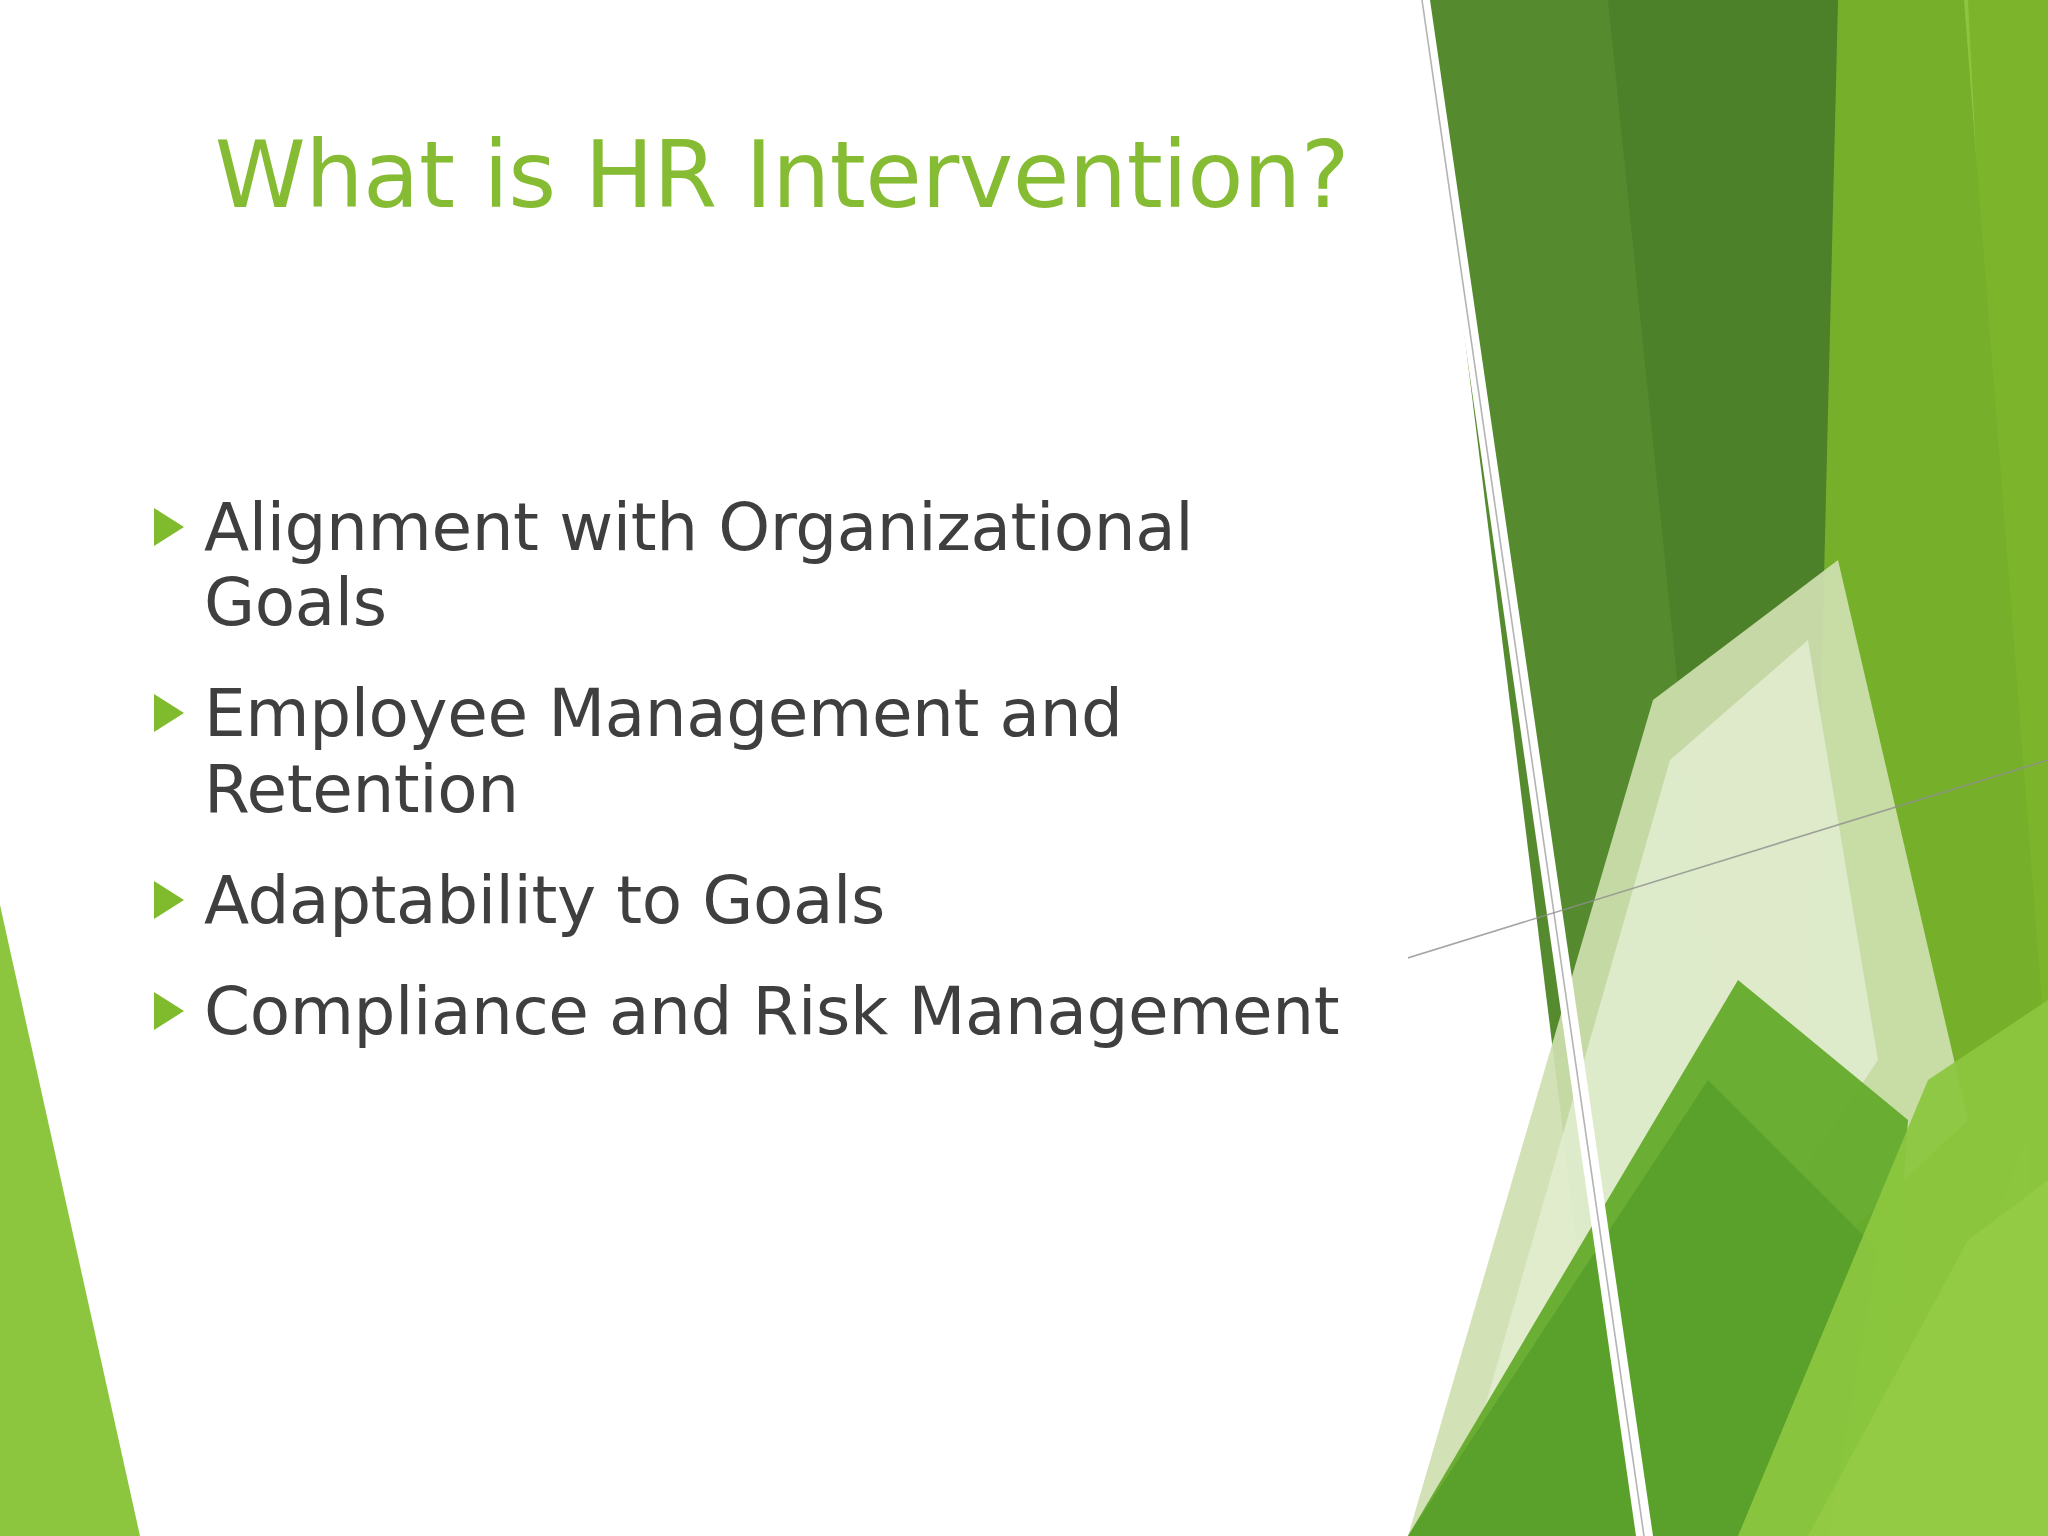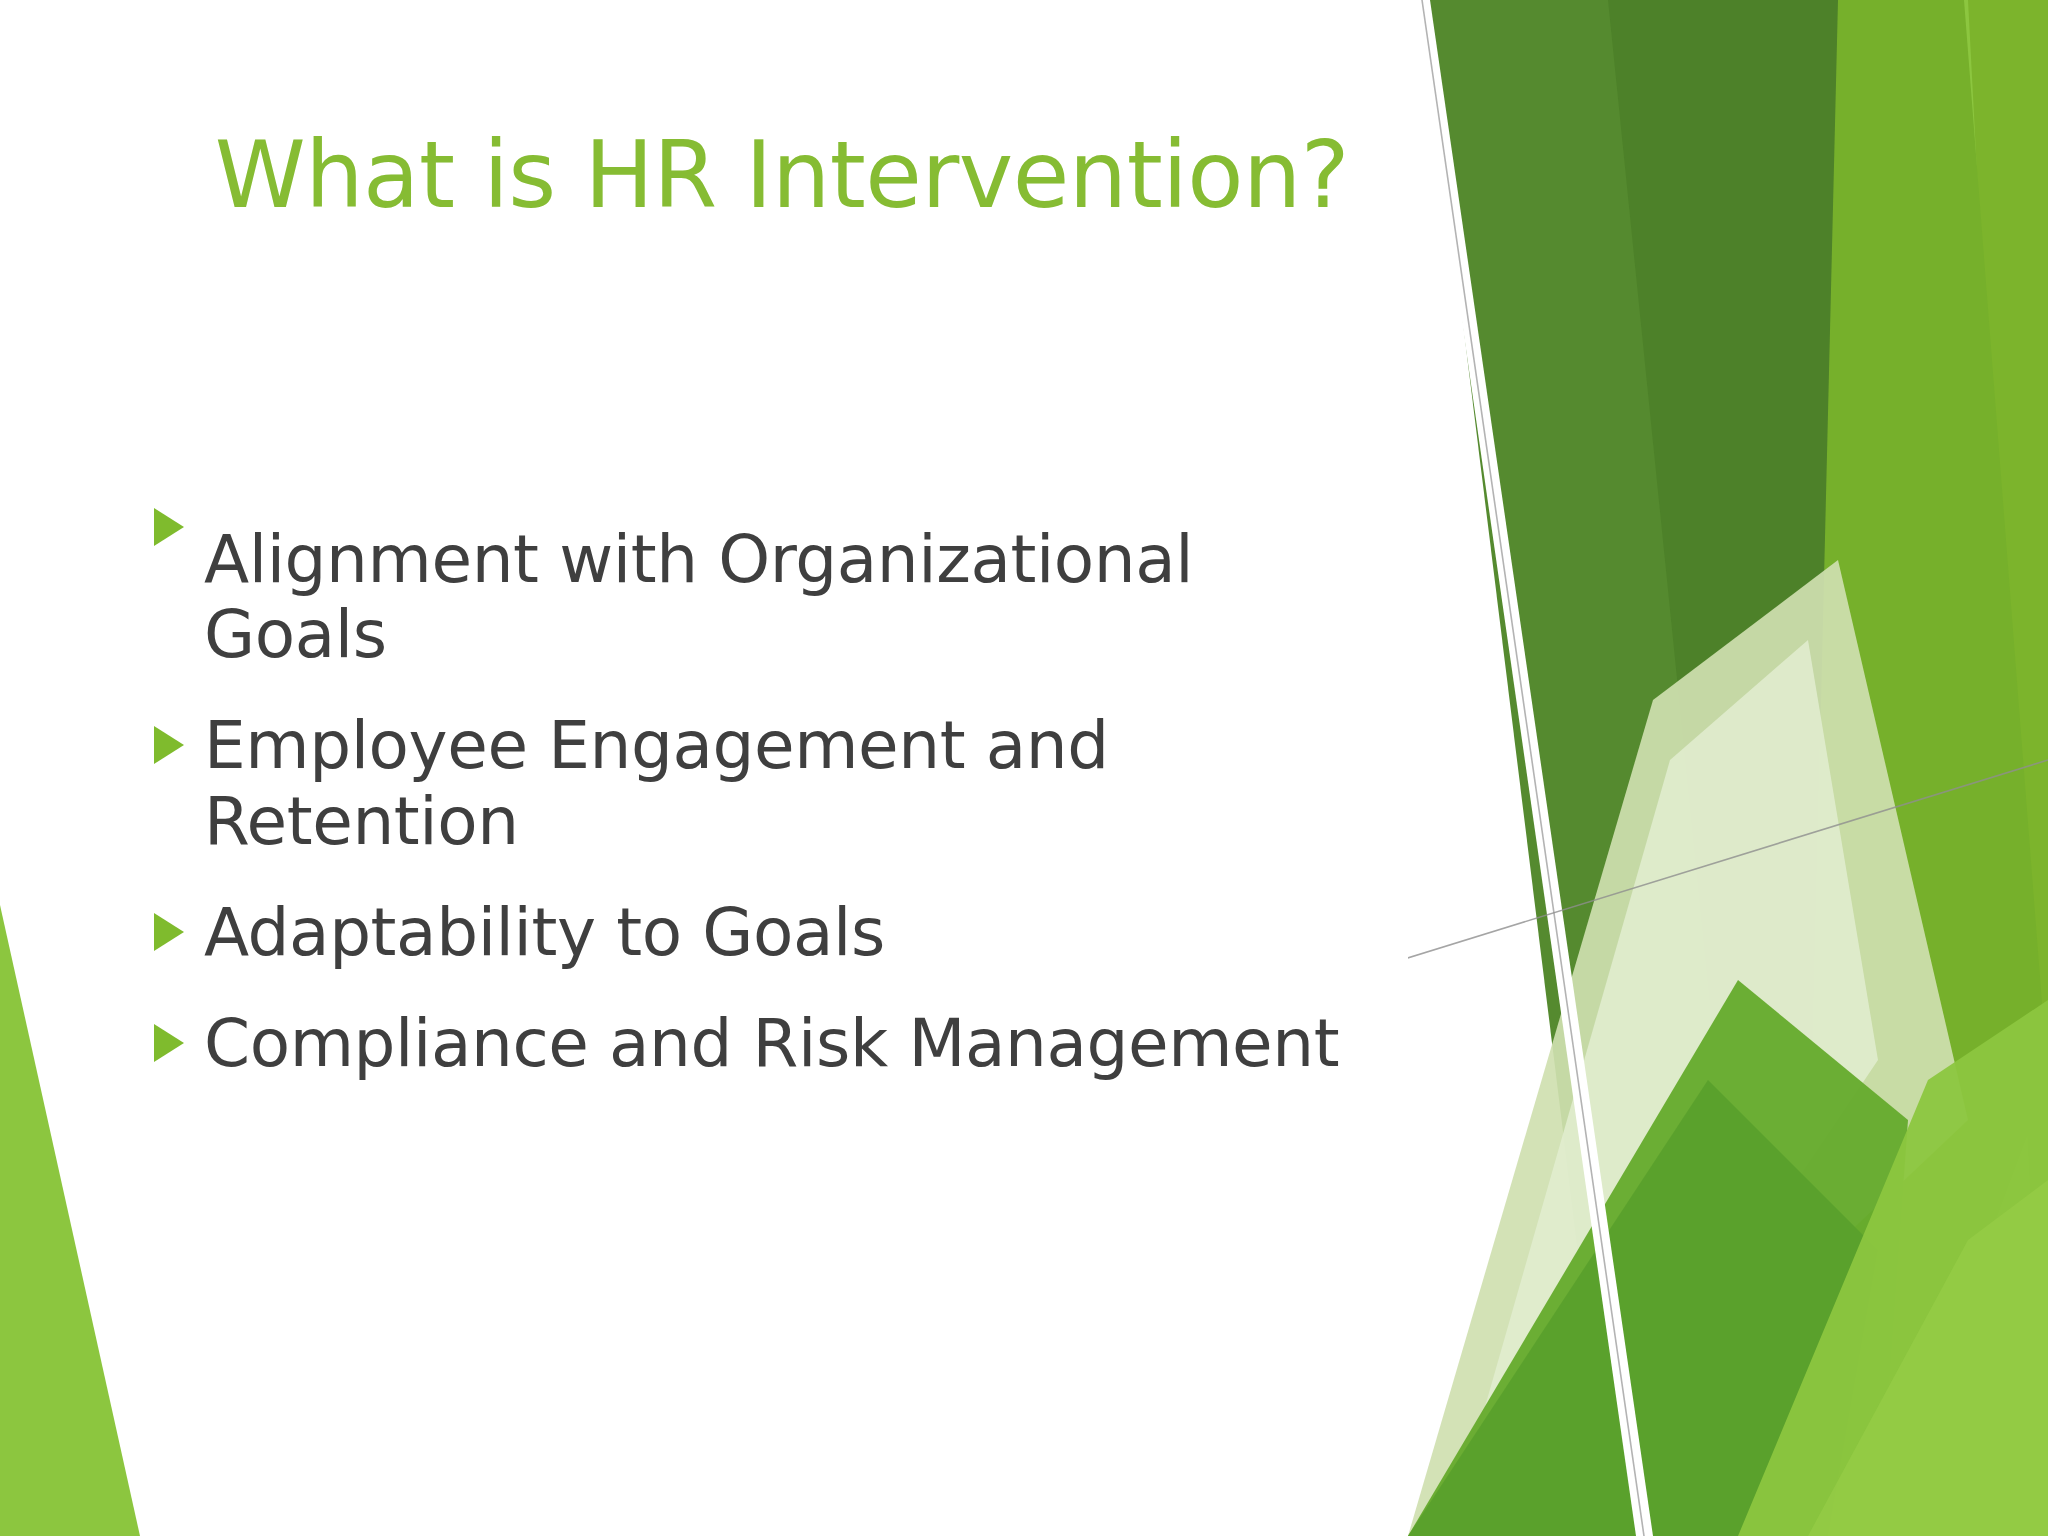--- a/index.html
+++ b/index.html
@@ -91,21 +91,21 @@
   .bullet-text {
     flex: 1 1 auto;
     font-family: "DejaVu Sans", sans-serif;
     font-weight: 400;
     font-size: 66px;
     line-height: 1.14;
     color: #3f3f3f;
     letter-spacing: -0.4px;
   }
   
-  .bullet-item[data-wrap="1"] .bullet-text { max-width: 1170px; margin-top: 32px; }
+  .bullet-item[data-wrap="1"] .bullet-text { max-width: 1170px; }
   .bullet-item[data-wrap="2"] .bullet-text { max-width: 1070px; }
   .bullet-item[data-wrap="0"] .bullet-text { white-space: nowrap; }
 </style>
 </head>
 <body>
 
 <div id="slide">
 
   <div id="facet-art-right">
     <svg viewBox="0 0 640 1536" preserveAspectRatio="none" xmlns="http://www.w3.org/2000/svg">
@@ -158,21 +158,21 @@
       </span>
       <span class="bullet-text">Alignment with Organizational Goals</span>
     </li>
 
     <li class="bullet-item" data-wrap="2">
       <span class="bullet-marker">
         <svg viewBox="0 0 34 42" xmlns="http://www.w3.org/2000/svg">
           <polygon points="2,2 32,21 2,40" fill="#7fbb2d"></polygon>
         </svg>
       </span>
-      <span class="bullet-text">Employee Engagement and Retention</span>
+      <span class="bullet-text">Employee Management and Retention</span>
     </li>
 
     <li class="bullet-item" data-wrap="0">
       <span class="bullet-marker">
         <svg viewBox="0 0 34 42" xmlns="http://www.w3.org/2000/svg">
           <polygon points="2,2 32,21 2,40" fill="#7fbb2d"></polygon>
         </svg>
       </span>
       <span class="bullet-text">Adaptability to Goals</span>
     </li>

